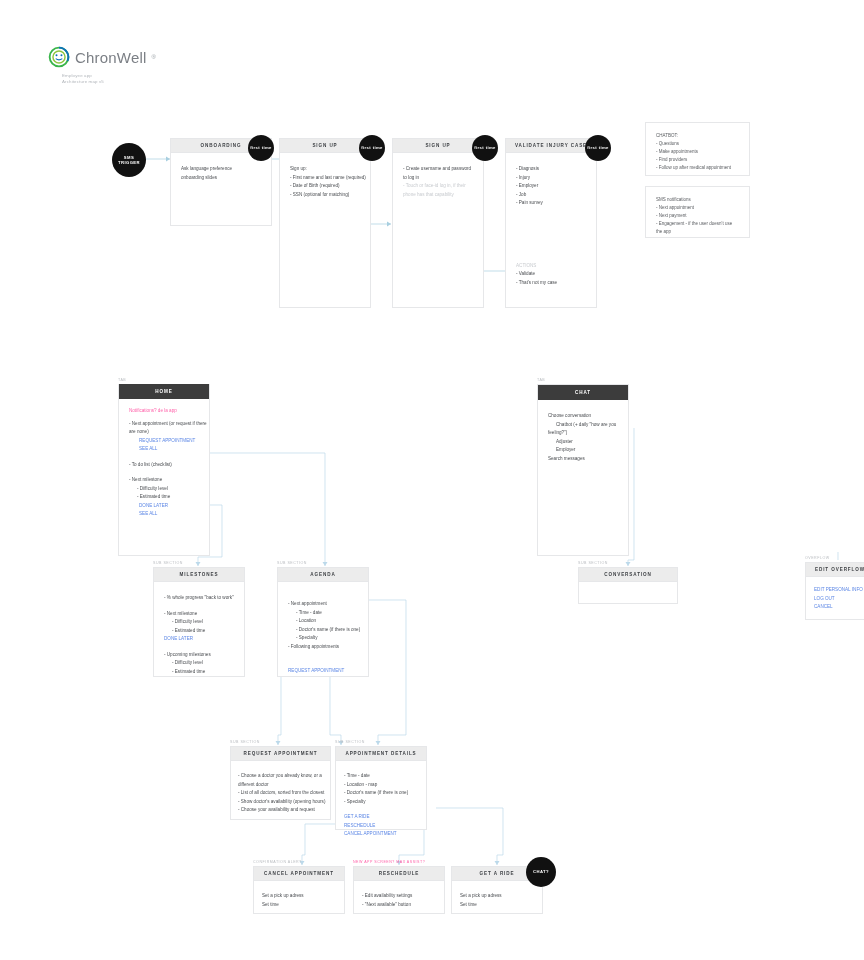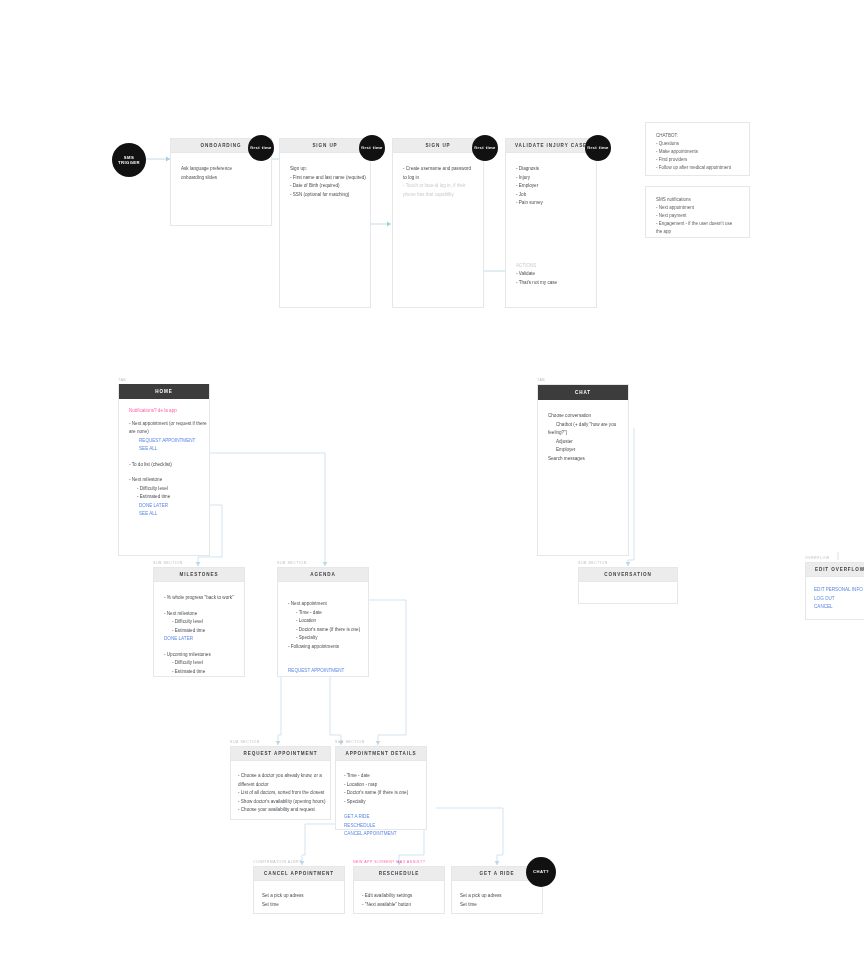--- a/index.html
+++ b/index.html
@@ -134,20 +134,38 @@
       <path d="M424 816 L424 855 L399 855 L399 865"></path>
       <path d="M396.5 861 L399 865 L401.5 861" fill="#bcd9ea" stroke="none"></path>
 
       <path d="M436 808 L503 808 L503 855 L497 855 L497 865"></path>
       <path d="M494.5 861 L497 865 L499.5 861" fill="#bcd9ea" stroke="none"></path>
 
       <path d="M838 552 L838 560"></path>
     </g>
   </svg>
 
+  <div class="logo-wrap">
+    <div class="logo-row">
+      <svg class="logo-mark" viewBox="0 0 40 40">
+        <circle cx="20" cy="20" r="17" fill="none" stroke="#39b54a" stroke-width="3.4"></circle>
+        <path d="M20 3 A17 17 0 0 1 35.5 27" fill="none" stroke="#0d72b9" stroke-width="3.4"></path>
+        <circle cx="20" cy="20" r="11" fill="none" stroke="#8cc63f" stroke-width="2.6"></circle>
+        <circle cx="15.5" cy="17" r="1.8" fill="#0d72b9"></circle>
+        <circle cx="24.5" cy="17" r="1.8" fill="#0d72b9"></circle>
+        <path d="M14 23 Q20 27.5 26 23" fill="none" stroke="#0d72b9" stroke-width="2"></path>
+      </svg>
+      <span class="logo-text">ChronWell</span>
+        <span class="logo-tm">®</span>
+    </div>
+    <div class="logo-sub">
+      <span>Employee app</span><br>
+      <span>Architecture map v5</span>
+    </div>
+  </div>
 
   <div class="badge" style="left:112px; top:143px; width:34px; height:34px; flex-direction:column;">
     <span>SMS</span>
     <span>TRIGGER</span>
   </div>
 
   <div class="card" style="left:170px; top:138px; width:102px; height:88px;">
     <div class="card-head">ONBOARDING</div>
     <div class="card-body">
       <span class="ln">Ask language preference</span>

